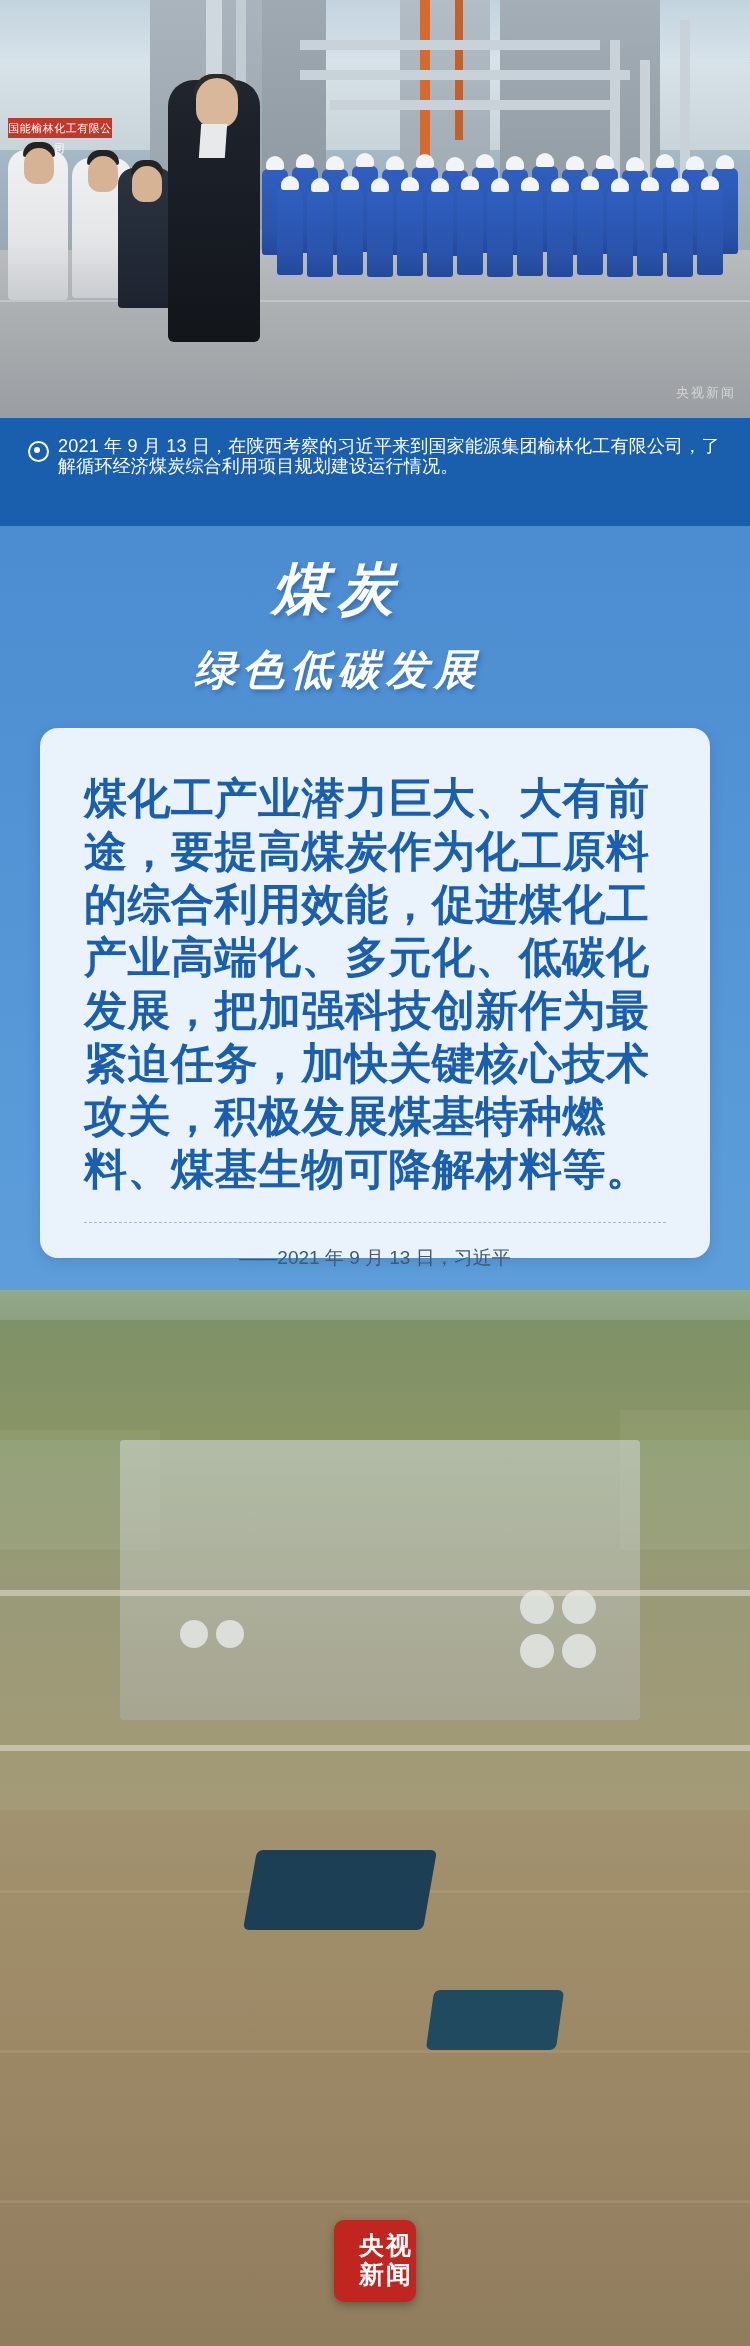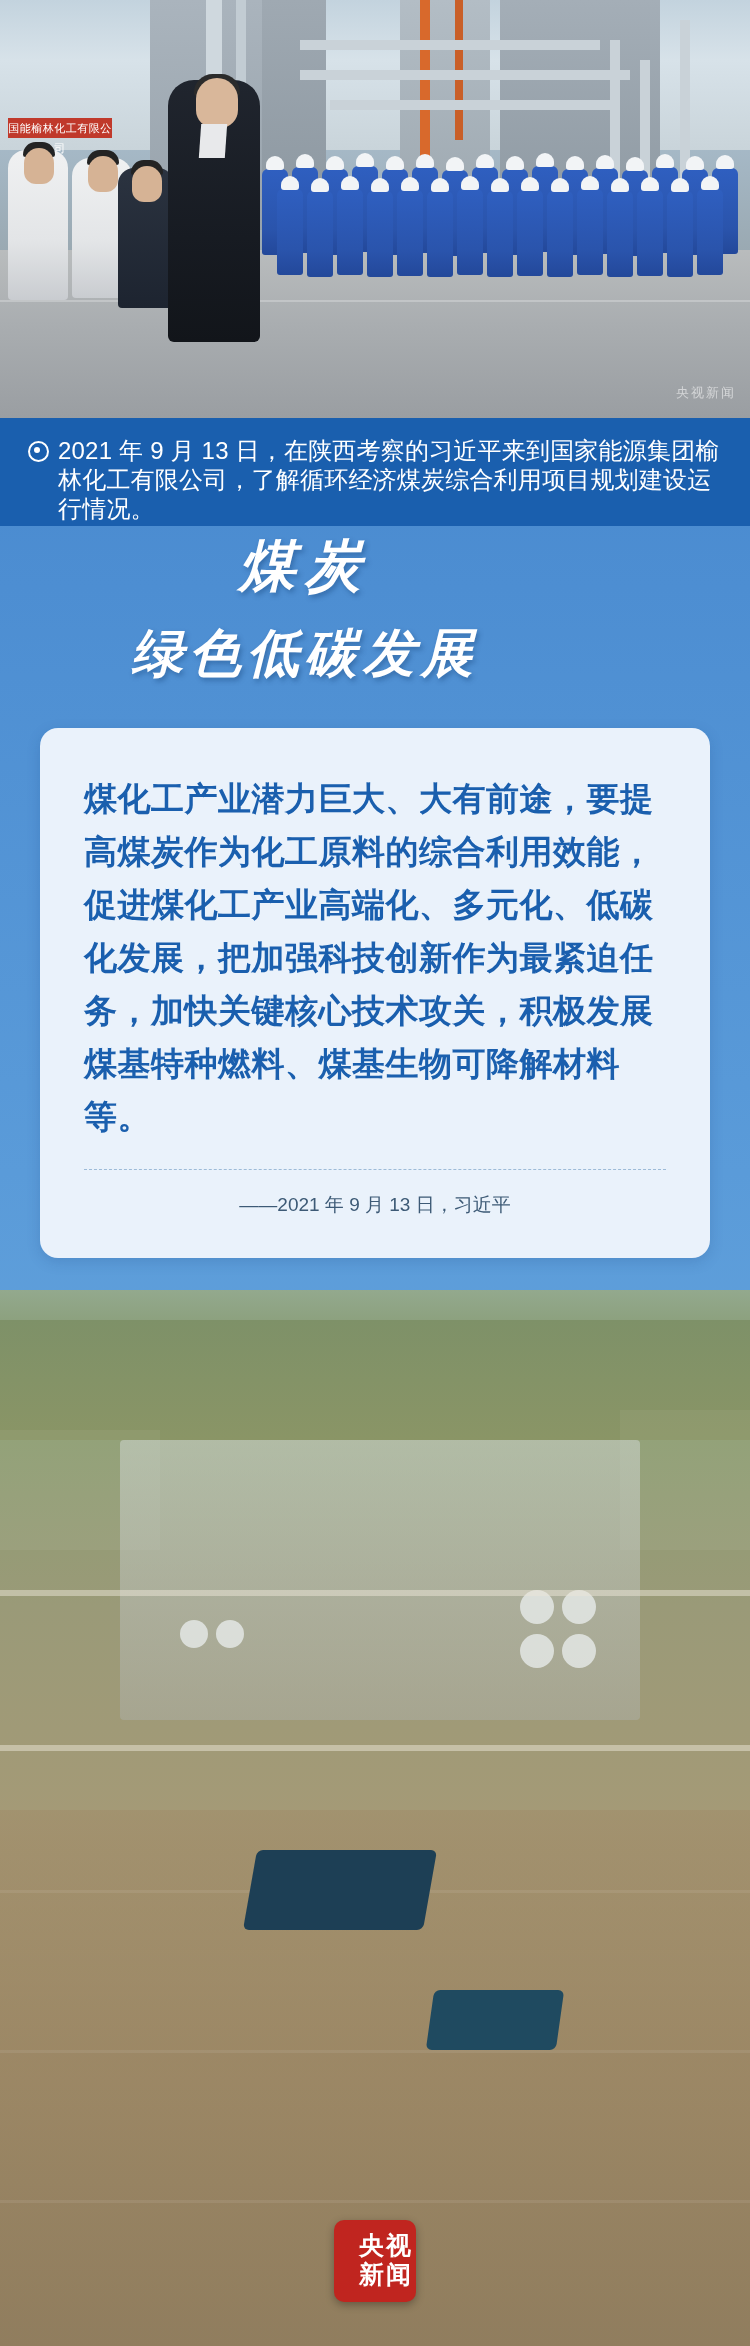--- a/index.html
+++ b/index.html
@@ -155,43 +155,44 @@
     position: relative;
     margin: 5px 9px 0 0;
   }
   .caption-bullet::after {
     content: "";
     position: absolute; left: 3.5px; top: 3.5px;
     width: 6px; height: 6px; border-radius: 50%;
     background: #ffffff;
   }
   .caption-text {
-    font-size: 24px;
-    line-height: 29px;
+    font-size: 18px;
+    line-height: 20px;
     letter-spacing: 0.2px;
   }
 
   
   .title-block {
     position: absolute;
-    top: 529px; left: 0; width: 610px;
+    top: 552px; left: 0; width: 610px;
     text-align: center;
     color: #ffffff;
+    padding-left: 33px;
   }
   .title-1 {
     font-family: "DejaVu Serif", "Liberation Serif", serif;
     font-size: 56px;
     font-weight: bold;
     letter-spacing: 10px;
     font-style: italic;
     text-shadow: 2px 3px 5px rgba(10,50,100,0.35);
   }
   .title-2 {
     font-family: "DejaVu Serif", "Liberation Serif", serif;
-    font-size: 52px;
+    font-size: 42px;
     font-weight: bold;
     letter-spacing: 6px;
     font-style: italic;
     margin-top: 14px;
     text-shadow: 2px 3px 5px rgba(10,50,100,0.35);
   }
 
   
   .quote-card {
     position: absolute;
@@ -199,21 +200,21 @@
     width: 670px;
     height: 530px;
     background: #eaf2fb;
     border-radius: 18px;
     box-sizing: border-box;
     padding: 44px 44px 28px 44px;
     box-shadow: 0 4px 14px rgba(20,60,120,0.18);
   }
   .quote-text {
     color: #1a5fae;
-    font-size: 33px;
+    font-size: 43px;
     line-height: 53px;
     font-weight: bold;
     letter-spacing: 0.5px;
   }
   .divider {
     margin-top: 26px;
     border-top: 1px dashed #9dbbd8;
     height: 0;
   }
   .attrib {

